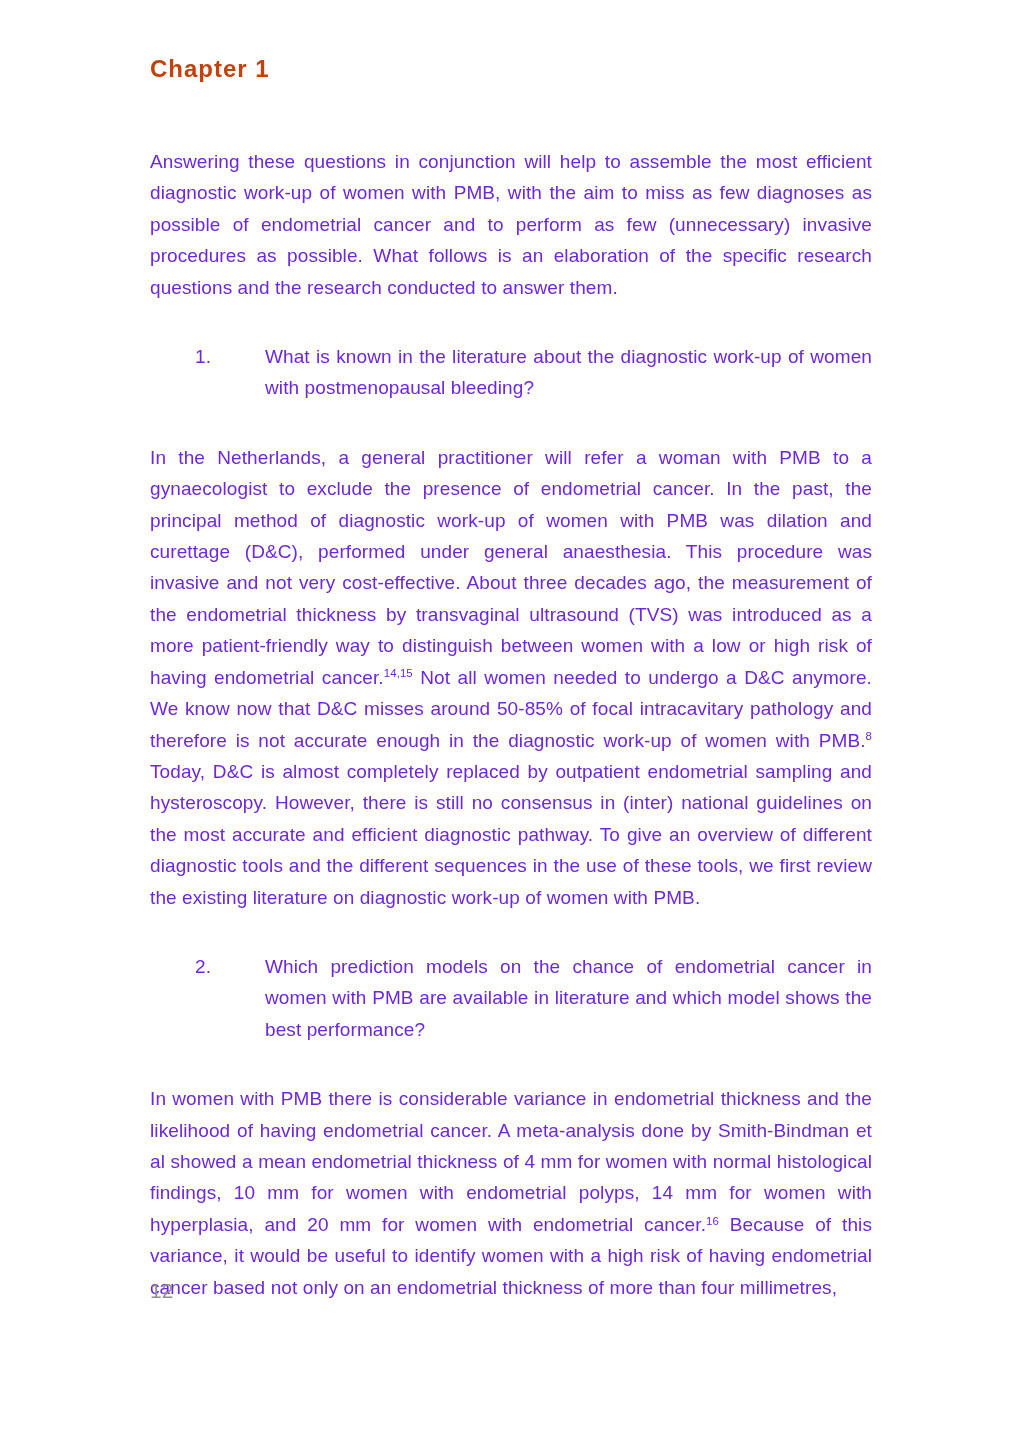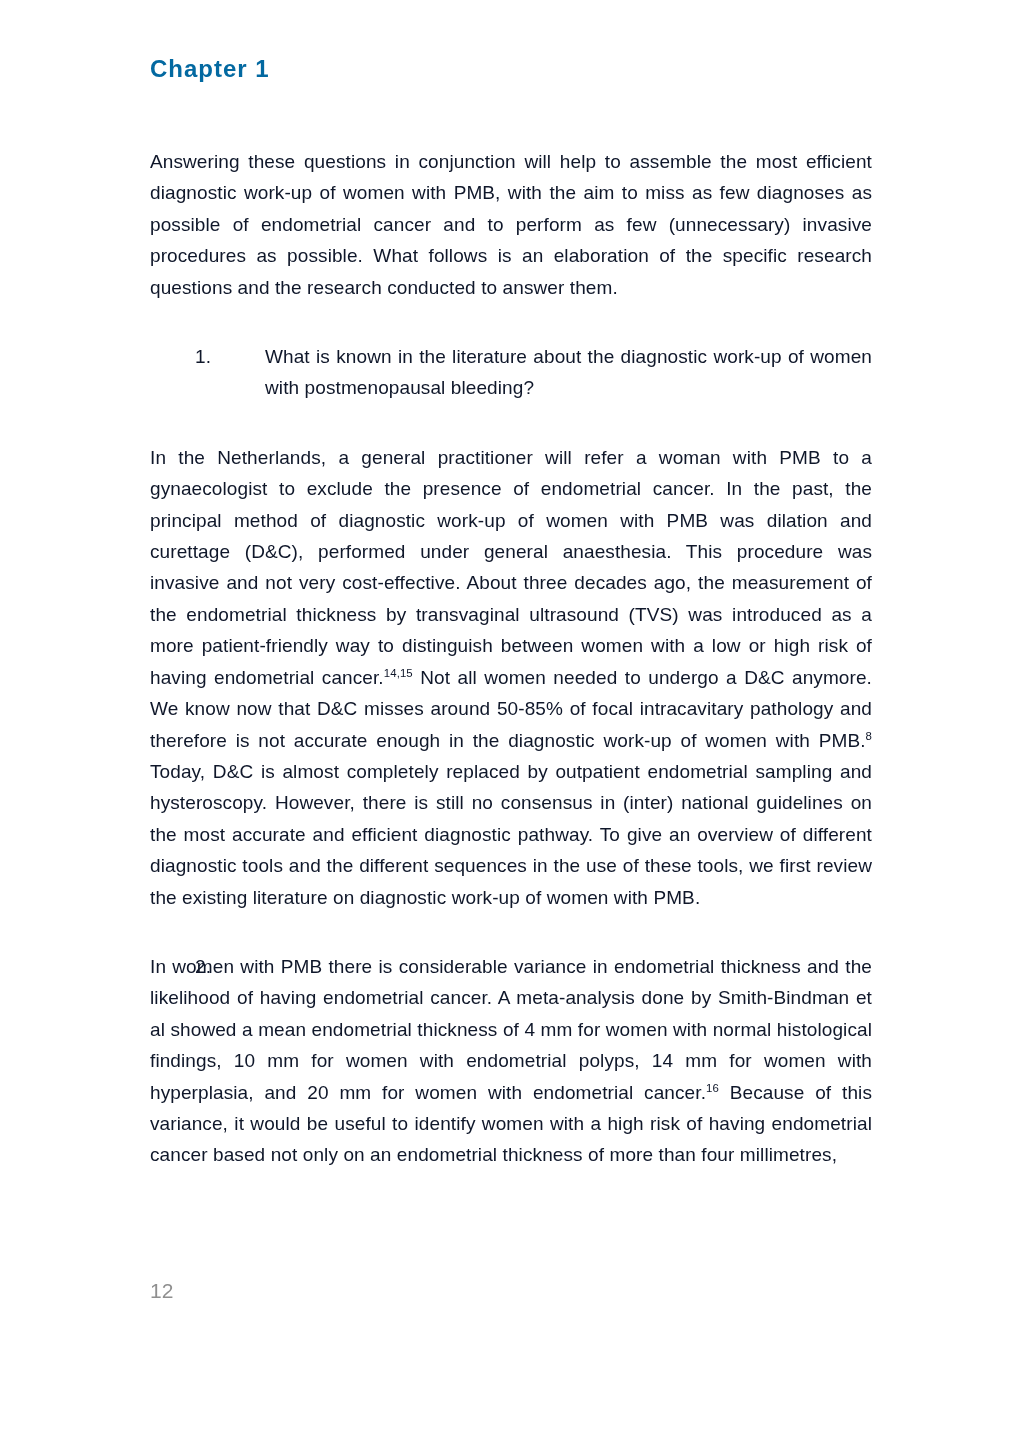--- a/index.html
+++ b/index.html
@@ -12,28 +12,28 @@
     font-family: "Liberation Sans", sans-serif;
     overflow: hidden;
   }
   .chapter-header {
     position: absolute;
     left: 150px;
     top: 55px;
     font-size: 24px;
     font-weight: bold;
     letter-spacing: 1px;
-    color: #0369a1;
+    color: #c2410c;
   }
   .content {
     position: absolute;
     left: 150px;
     top: 146px;
     width: 722px;
-    color: #0f172a;
+    color: #6d28d9;
     font-size: 19px;
     line-height: 31.4px;
     letter-spacing: 0.1px;
     text-align: justify;
   }
   .para { margin: 0; }
   .question {
     position: relative;
     margin: 38px 0;
     padding-left: 75px;
@@ -72,20 +72,21 @@
 
     <div class="question">
       <span class="q-num">1.</span>
       <div class="q-text">What is known in the literature about the diagnostic work-up of women with postmenopausal bleeding?</div>
     </div>
 
     <p class="para"><span>In the Netherlands, a general practitioner will refer a woman with PMB to a gynaecologist to exclude the presence of endometrial cancer. In the past, the principal method of diagnostic work-up of women with PMB was dilation and curettage (D&amp;C), performed under general anaesthesia. This procedure was invasive and not very cost-effective. About three decades ago, the measurement of the endometrial thickness by transvaginal ultrasound (TVS) was introduced as a more patient-friendly way to distinguish between women with a low or high risk of having endometrial cancer.</span><sup>14,15</sup><span> Not all women needed to undergo a D&amp;C anymore. We know now that D&amp;C misses around 50-85% of focal intracavitary pathology and therefore is not accurate enough in the diagnostic work-up of women with PMB.</span><sup>8</sup><span> Today, D&amp;C is almost completely replaced by outpatient endometrial sampling and hysteroscopy. However, there is still no consensus in (inter) national guidelines on the most accurate and efficient diagnostic pathway. To give an overview of different diagnostic tools and the different sequences in the use of these tools, we first review the existing literature on diagnostic work-up of women with PMB.</span></p>
 
     <div class="question">
       <span class="q-num">2.</span>
+      <div class="q-text">Which prediction models on the chance of endometrial cancer in women with PMB are available in literature and which model shows the best performance?</div>
     </div>
 
     <p class="para"><span>In women with PMB there is considerable variance in endometrial thickness and the likelihood of having endometrial cancer. A meta-analysis done by Smith-Bindman et al showed a mean endometrial thickness of 4 mm for women with normal histological findings, 10 mm for women with endometrial polyps, 14 mm for women with hyperplasia, and 20 mm for women with endometrial cancer.</span><sup>16</sup><span> Because of this variance, it would be useful to identify women with a high risk of having endometrial cancer based not only on an endometrial thickness of more than four millimetres,</span></p>
 
   </div>
 
   <div class="page-number">12</div>
 
 </div>
 

